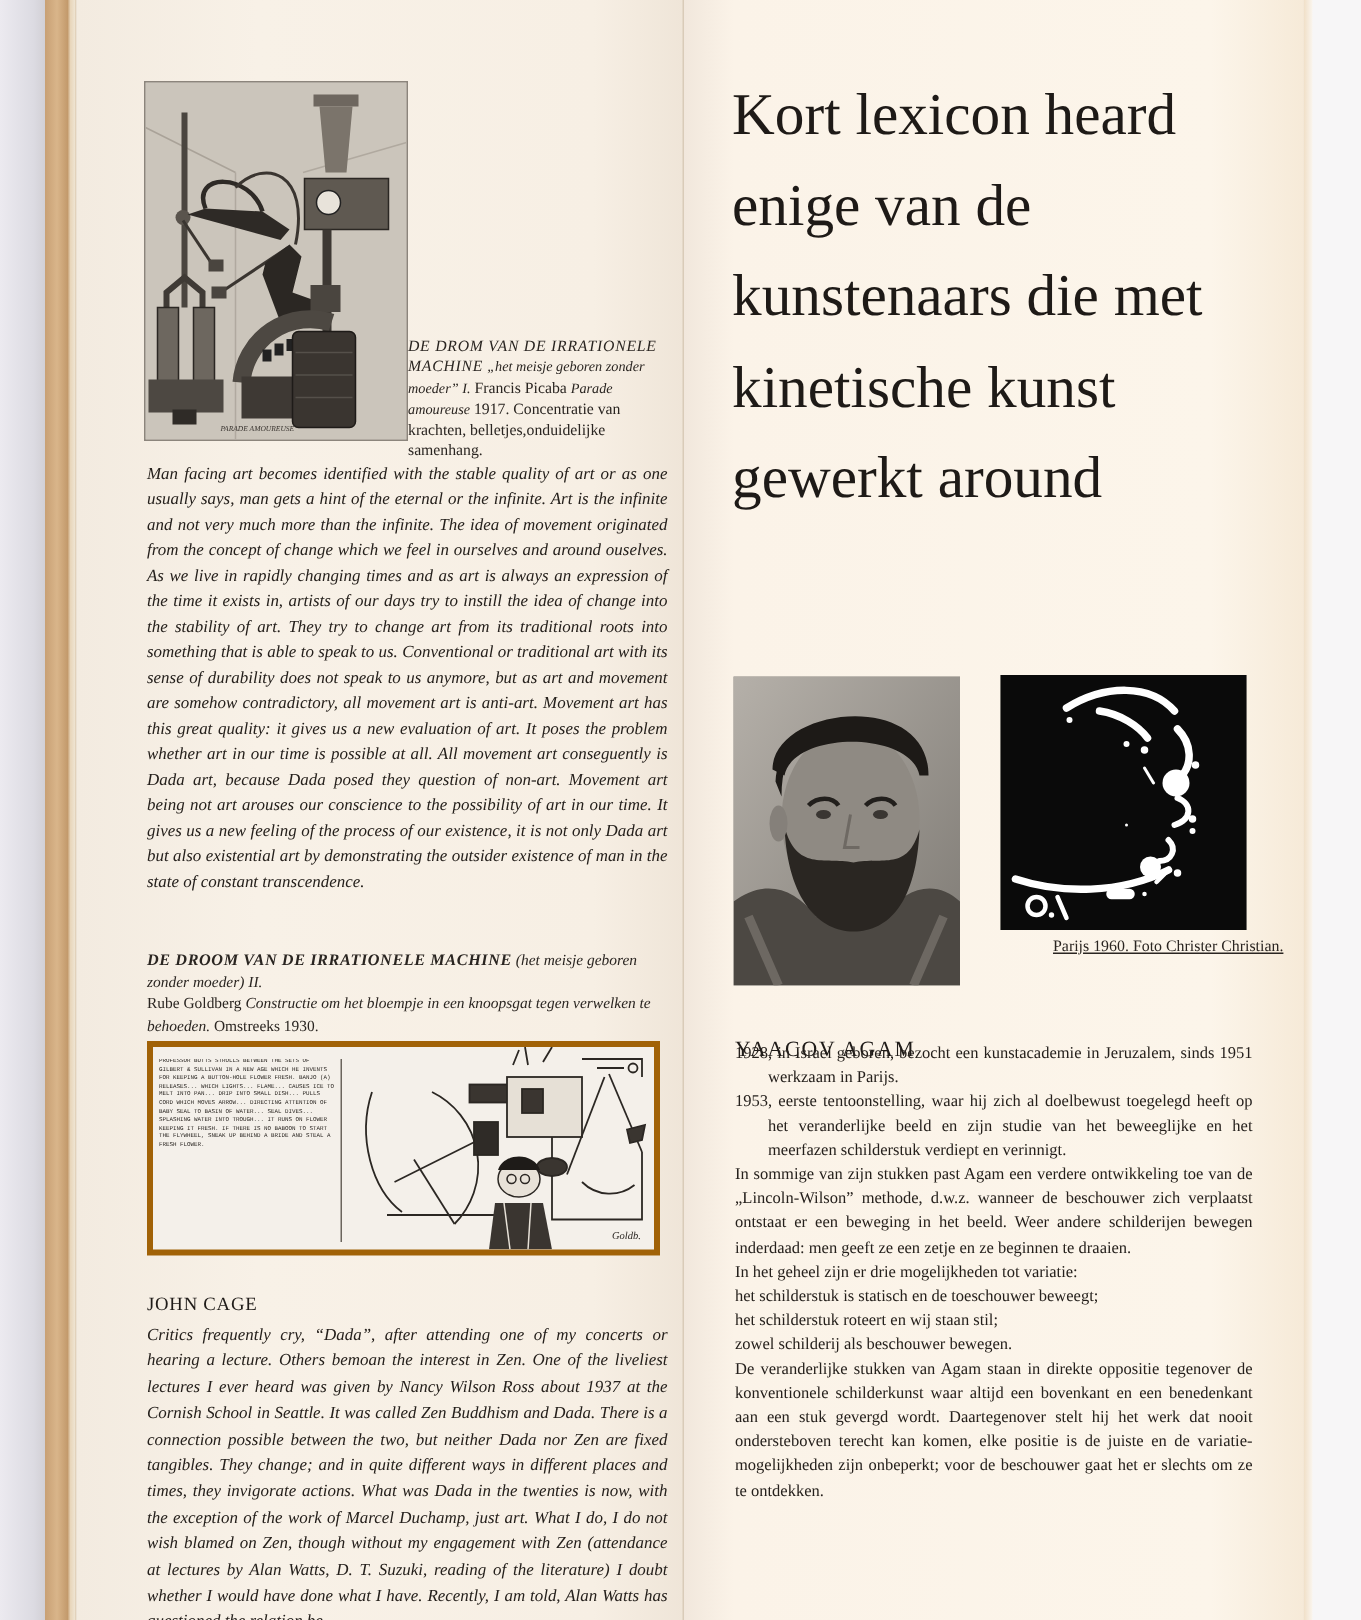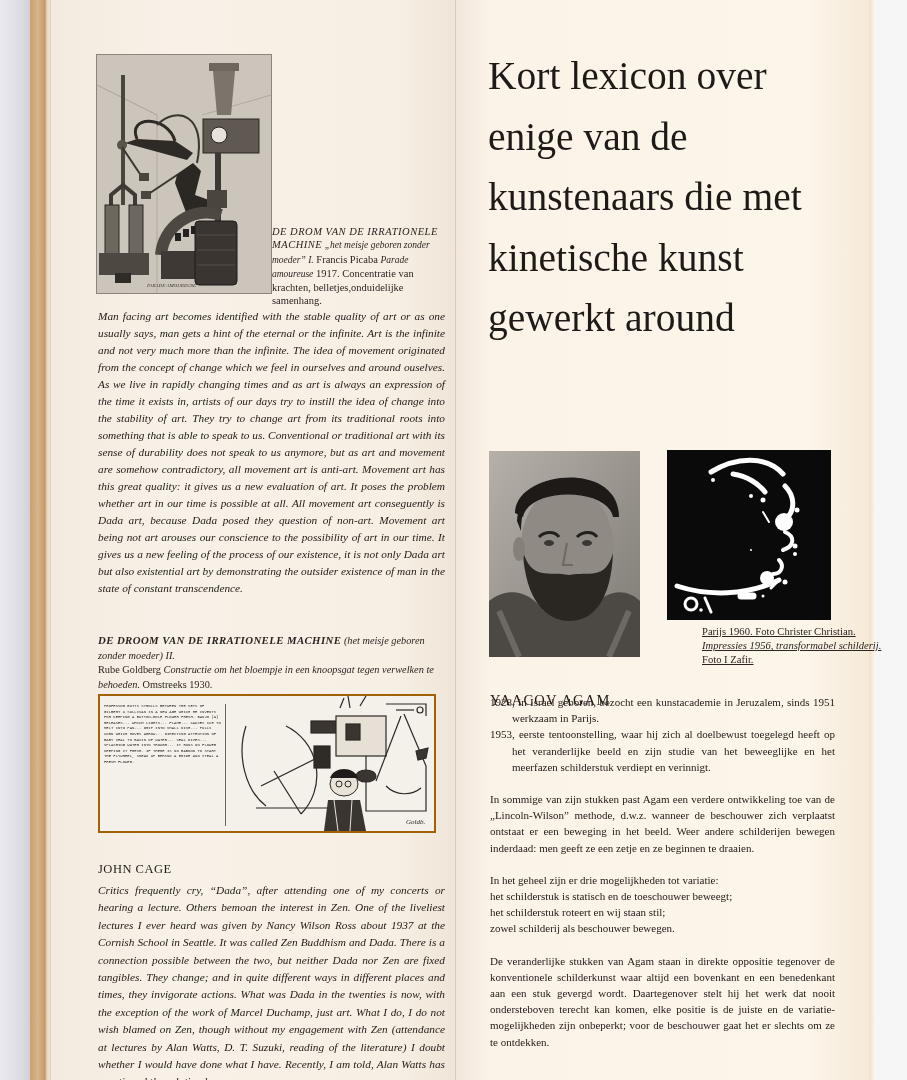--- a/index.html
+++ b/index.html
@@ -54,21 +54,21 @@
     color:#25201c;
   }
   .cap2 {
     position:absolute; left:98px; top:633px; width:347px;
     font-size:10.3px; line-height:14.6px; color:#2a2521;
   }
   .cap2 .caps { font-style:italic; letter-spacing:0.4px; font-weight:bold; font-size:10.8px; }
   .cap2 .it { font-style:italic; }
   .rube {
     position:absolute; left:98px; top:694px; width:334px; height:135px;
-    background:#f4f0ea; border:2px solid #a16207;
+    background:#f4f0ea; border:4px solid #a16207;
     overflow:hidden;
   }
   .rube-text {
     position:absolute; left:4px; top:8px; width:118px; height:122px;
     border-right:1px solid #6b655d;
     font-family:"Liberation Mono","DejaVu Sans Mono",monospace;
     font-size:3.9px; line-height:5.6px; text-transform:uppercase; color:#2b2723;
     padding-right:3px;
     overflow:hidden;
   }
@@ -104,21 +104,21 @@
   .cap3 .it { font-style:italic; }
   .agam-name {
     position:absolute; left:490px; top:667px;
     font-size:14.5px; letter-spacing:1.2px; color:#1f1b18;margin-top:25px;
   }
   .bio {
     position:absolute; left:490px; top:694px; width:345px;
     font-size:11px; line-height:16.2px; text-align:justify; color:#25201c;
   }
   .bio-item { padding-left:22px; text-indent:-22px; margin-bottom:0; }
-  .para { margin-top:16px; }
+  .para { margin-top:0; }
   .list-line { display:block; }
 </style>
 </head>
 <body>
 
 <div class="bg-left"></div>
 <div class="spine"></div>
 
 <div class="page page-left"></div>
 
@@ -216,21 +216,21 @@
     <text x="180" y="128" font-size="7" font-style="italic" fill="#2b2723" font-family="Liberation Serif, serif">Goldb.</text>
   </svg>
 </div>
 
 <div class="cage-title">JOHN CAGE</div>
 <div class="body-cage">Critics frequently cry, “Dada”, after attending one of my concerts or hearing a lecture. Others bemoan the interest in Zen. One of the liveliest lectures I ever heard was given by Nancy Wilson Ross about 1937 at the Cornish School in Seattle. It was called Zen Buddhism and Dada. There is a connection possible between the two, but neither Dada nor Zen are fixed tangibles. They change; and in quite different ways in different places and times, they invigorate actions. What was Dada in the twenties is now, with the exception of the work of Marcel Duchamp, just art. What I do, I do not wish blamed on Zen, though without my engagement with Zen (attendance at lectures by Alan Watts, D. T. Suzuki, reading of the literature) I doubt whether I would have done what I have. Recently, I am told, Alan Watts has questioned the relation be-</div>
 
 <div class="page page-right"></div>
 
 <h1 class="title">
-  <span>Kort lexicon over</span>
+  <span>Kort lexicon heard</span>
   <span>enige van de</span>
   <span>kunstenaars die met</span>
   <span>kinetische kunst</span>
   <span>gewerkt around</span>
 </h1>
 
 <div class="portrait" title="Portrait of Yaacov Agam">
   <svg width="151" height="206" viewBox="0 0 151 206">
     <defs>
       <linearGradient id="pbg" x1="0" y1="0" x2="1" y2="1">
@@ -282,24 +282,20 @@
       <circle cx="96" cy="146" r="1.5"></circle>
       <circle cx="84" cy="100" r="1"></circle>
     </g>
     <circle cx="24" cy="154" r="6" stroke="#fff" stroke-width="3" fill="none"></circle>
     <circle cx="34" cy="160" r="1.8" fill="#fff"></circle>
   </svg>
 </div>
 
 <div class="cap3">
   <div>Parijs 1960. Foto Christer Christian.</div>
-  <div>
-    <span class="it">Impressies 1956, transformabel schilderij.</span>
-    <span>Foto I Zafir.</span>
-  </div>
 </div>
 
 <div class="agam-name">YAACOV AGAM</div>
 
 <div class="bio">
   <div class="bio-item">1928, in Israel geboren, bezocht een kunstacademie in Jeruzalem, sinds 1951 werkzaam in Parijs.</div>
   <div class="bio-item">1953, eerste tentoonstelling, waar hij zich al doelbewust toegelegd heeft op het veranderlijke beeld en zijn studie van het beweeglijke en het meerfazen schilderstuk verdiept en verinnigt.</div>
   <div class="para">In sommige van zijn stukken past Agam een verdere ontwikkeling toe van de „Lincoln-Wilson” methode, d.w.z. wanneer de beschouwer zich verplaatst ontstaat er een beweging in het beeld. Weer andere schilderijen bewegen inderdaad: men geeft ze een zetje en ze beginnen te draaien.</div>
   <div class="para">
     <span class="list-line">In het geheel zijn er drie mogelijkheden tot variatie:</span>

